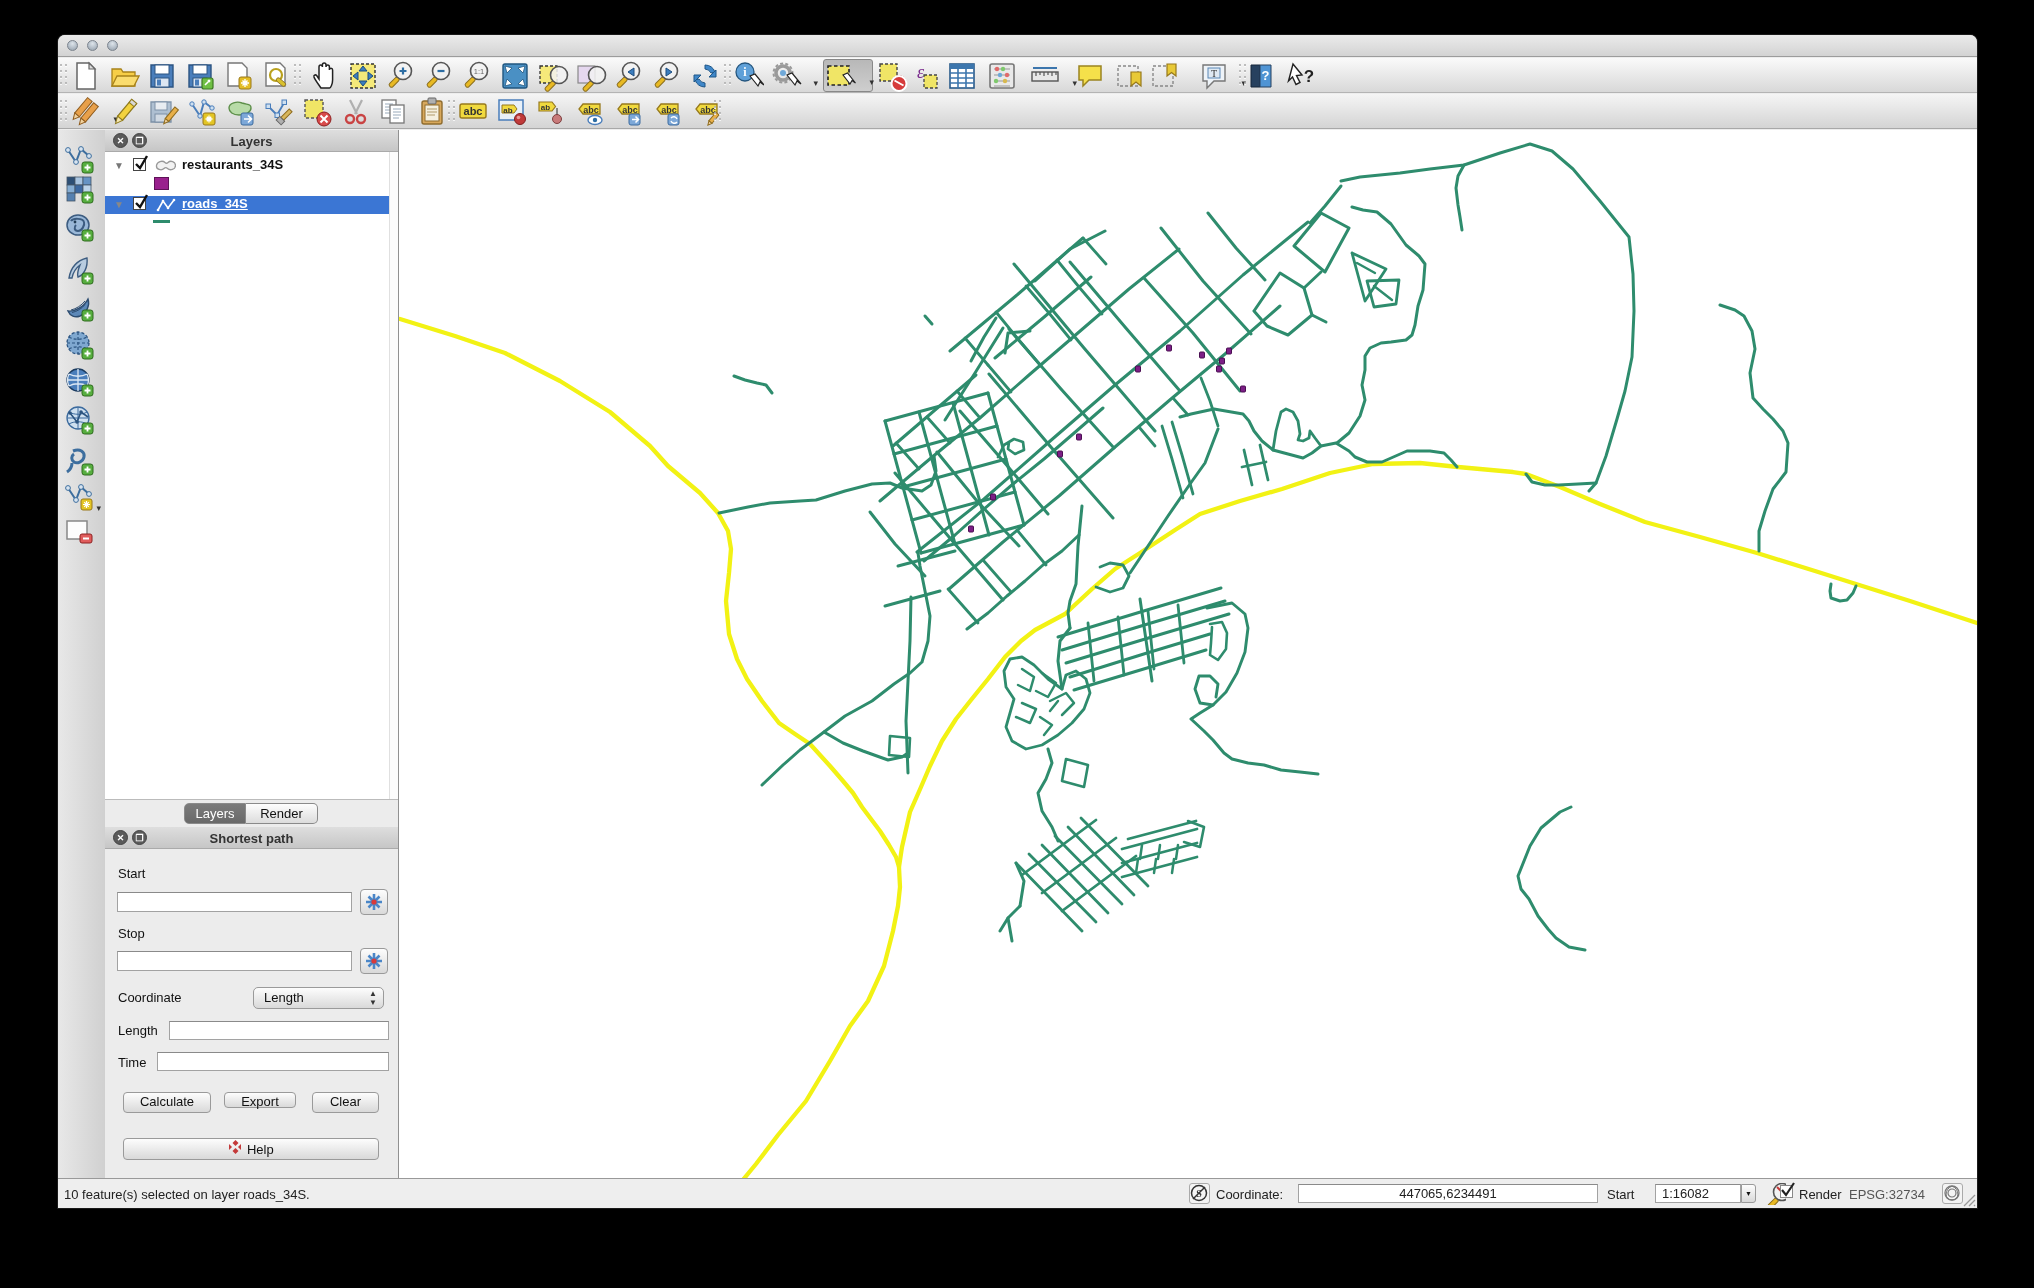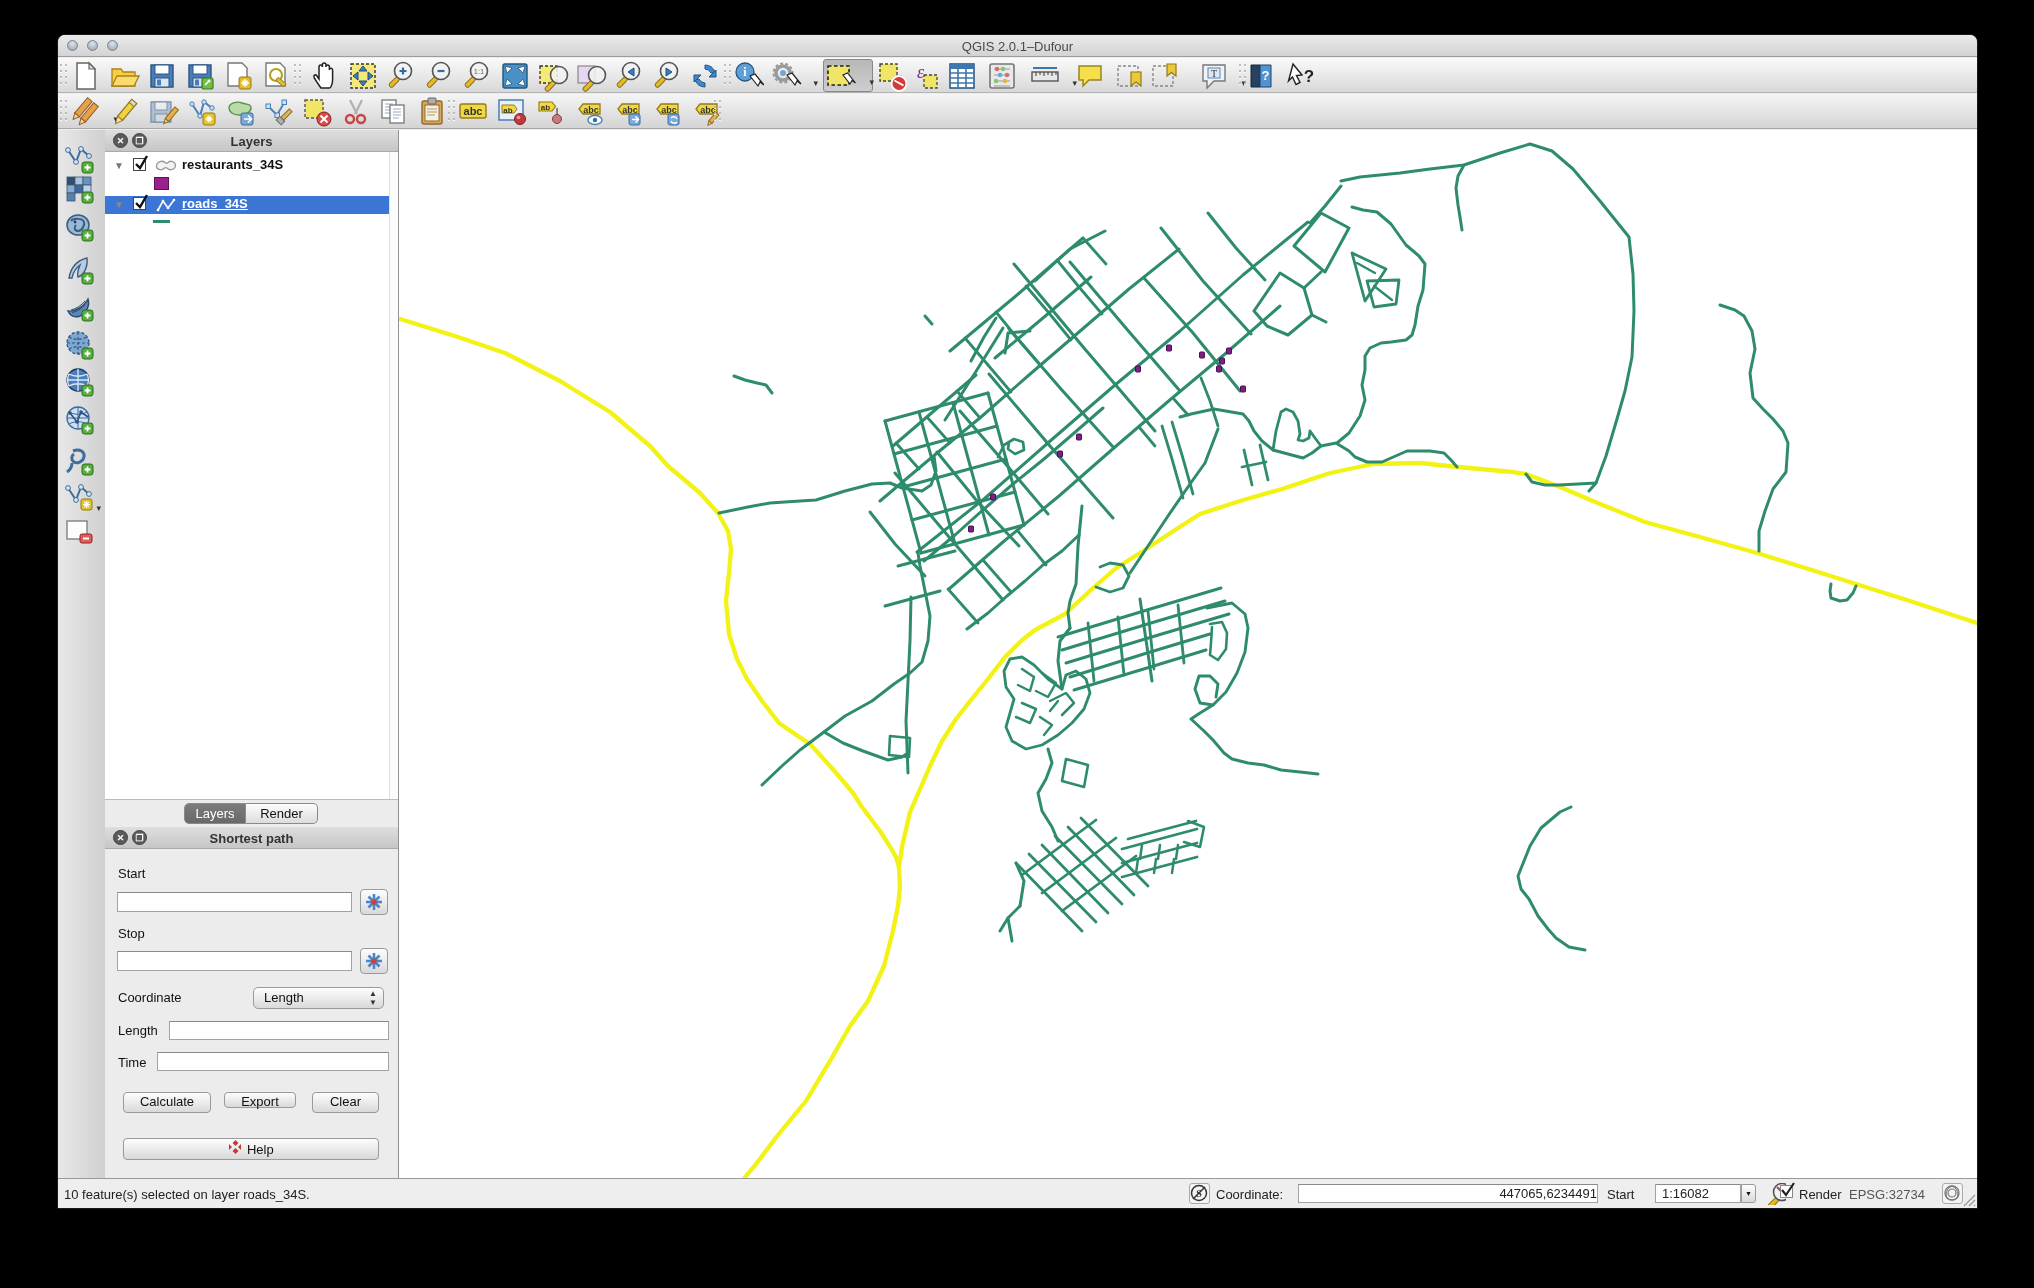--- a/index.html
+++ b/index.html
@@ -37,21 +37,20 @@
 <body>
 
 <div id="win">
 
   <div id="titlebar">
 
     <span class="light" style="left:9px"></span>
     <span class="light" style="left:29px"></span>
     <span class="light" style="left:49px"></span>
 
-    <div id="title">QGIS 2.0.1–Dufour</div>
   </div>
 
   <div id="tb1">
 <div class="tsep" style="left:2px;top:2px">
         <i style="left:0px;top:4px"></i>
         <i style="left:5px;top:4px"></i>
         <i style="left:0px;top:10px"></i>
         <i style="left:5px;top:10px"></i>
         <i style="left:0px;top:16px"></i>
         <i style="left:5px;top:16px"></i>
@@ -783,21 +782,21 @@
     <div style="position:absolute;left:6px;top:8px">10 feature(s) selected on layer roads_34S.</div>
 
     <div class="sico" style="left:1131px"><svg width="19" height="19" viewBox="0 0 19 19">
           <circle cx="9" cy="9" r="7.5" fill="none" stroke="#333" stroke-width="1.5"></circle>
           <text x="9" y="13" font-size="10" font-weight="bold" text-anchor="middle" fill="#333" font-family="Liberation Serif">S</text>
           <path d="M3 15 L15 3" stroke="#333" stroke-width="1.5"></path>
         </svg></div>
 
     <div style="position:absolute;left:1158px;top:8px">Coordinate:</div>
 
-    <div class="inp" style="left:1240px;top:5px;width:300px;height:19px;text-align:right;padding-top:1px">447065,6234491</div>
+    <div class="inp" style="left:1240px;top:5px;width:300px;height:19px;text-align:center;padding-top:1px">447065,6234491</div>
 
     <div style="position:absolute;left:1549px;top:8px">Start</div>
 
     <div class="inp" style="left:1597px;top:5px;width:86px;height:19px;padding:1px 0 0 6px">1:16082</div>
     <div class="sbtn" style="left:1683px;top:5px;width:15px;height:19px;border-radius:0 3px 3px 0;font-size:7px;padding-top:5px">▼</div>
 
     <div style="position:absolute;left:1706px;top:4px"><svg width="22" height="22" viewBox="0 0 22 22">
           <g transform="translate(0,-2)">
             <rect x="3" y="20" width="12" height="4.5" rx="2" transform="rotate(-45 9 22)" fill="#e8b923" stroke="#8a6d1c" stroke-width="1"></rect>
             <circle cx="18" cy="11" r="8.5" fill="#f2f2f2" fill-opacity="0.85" stroke="#555" stroke-width="1.6"></circle>

